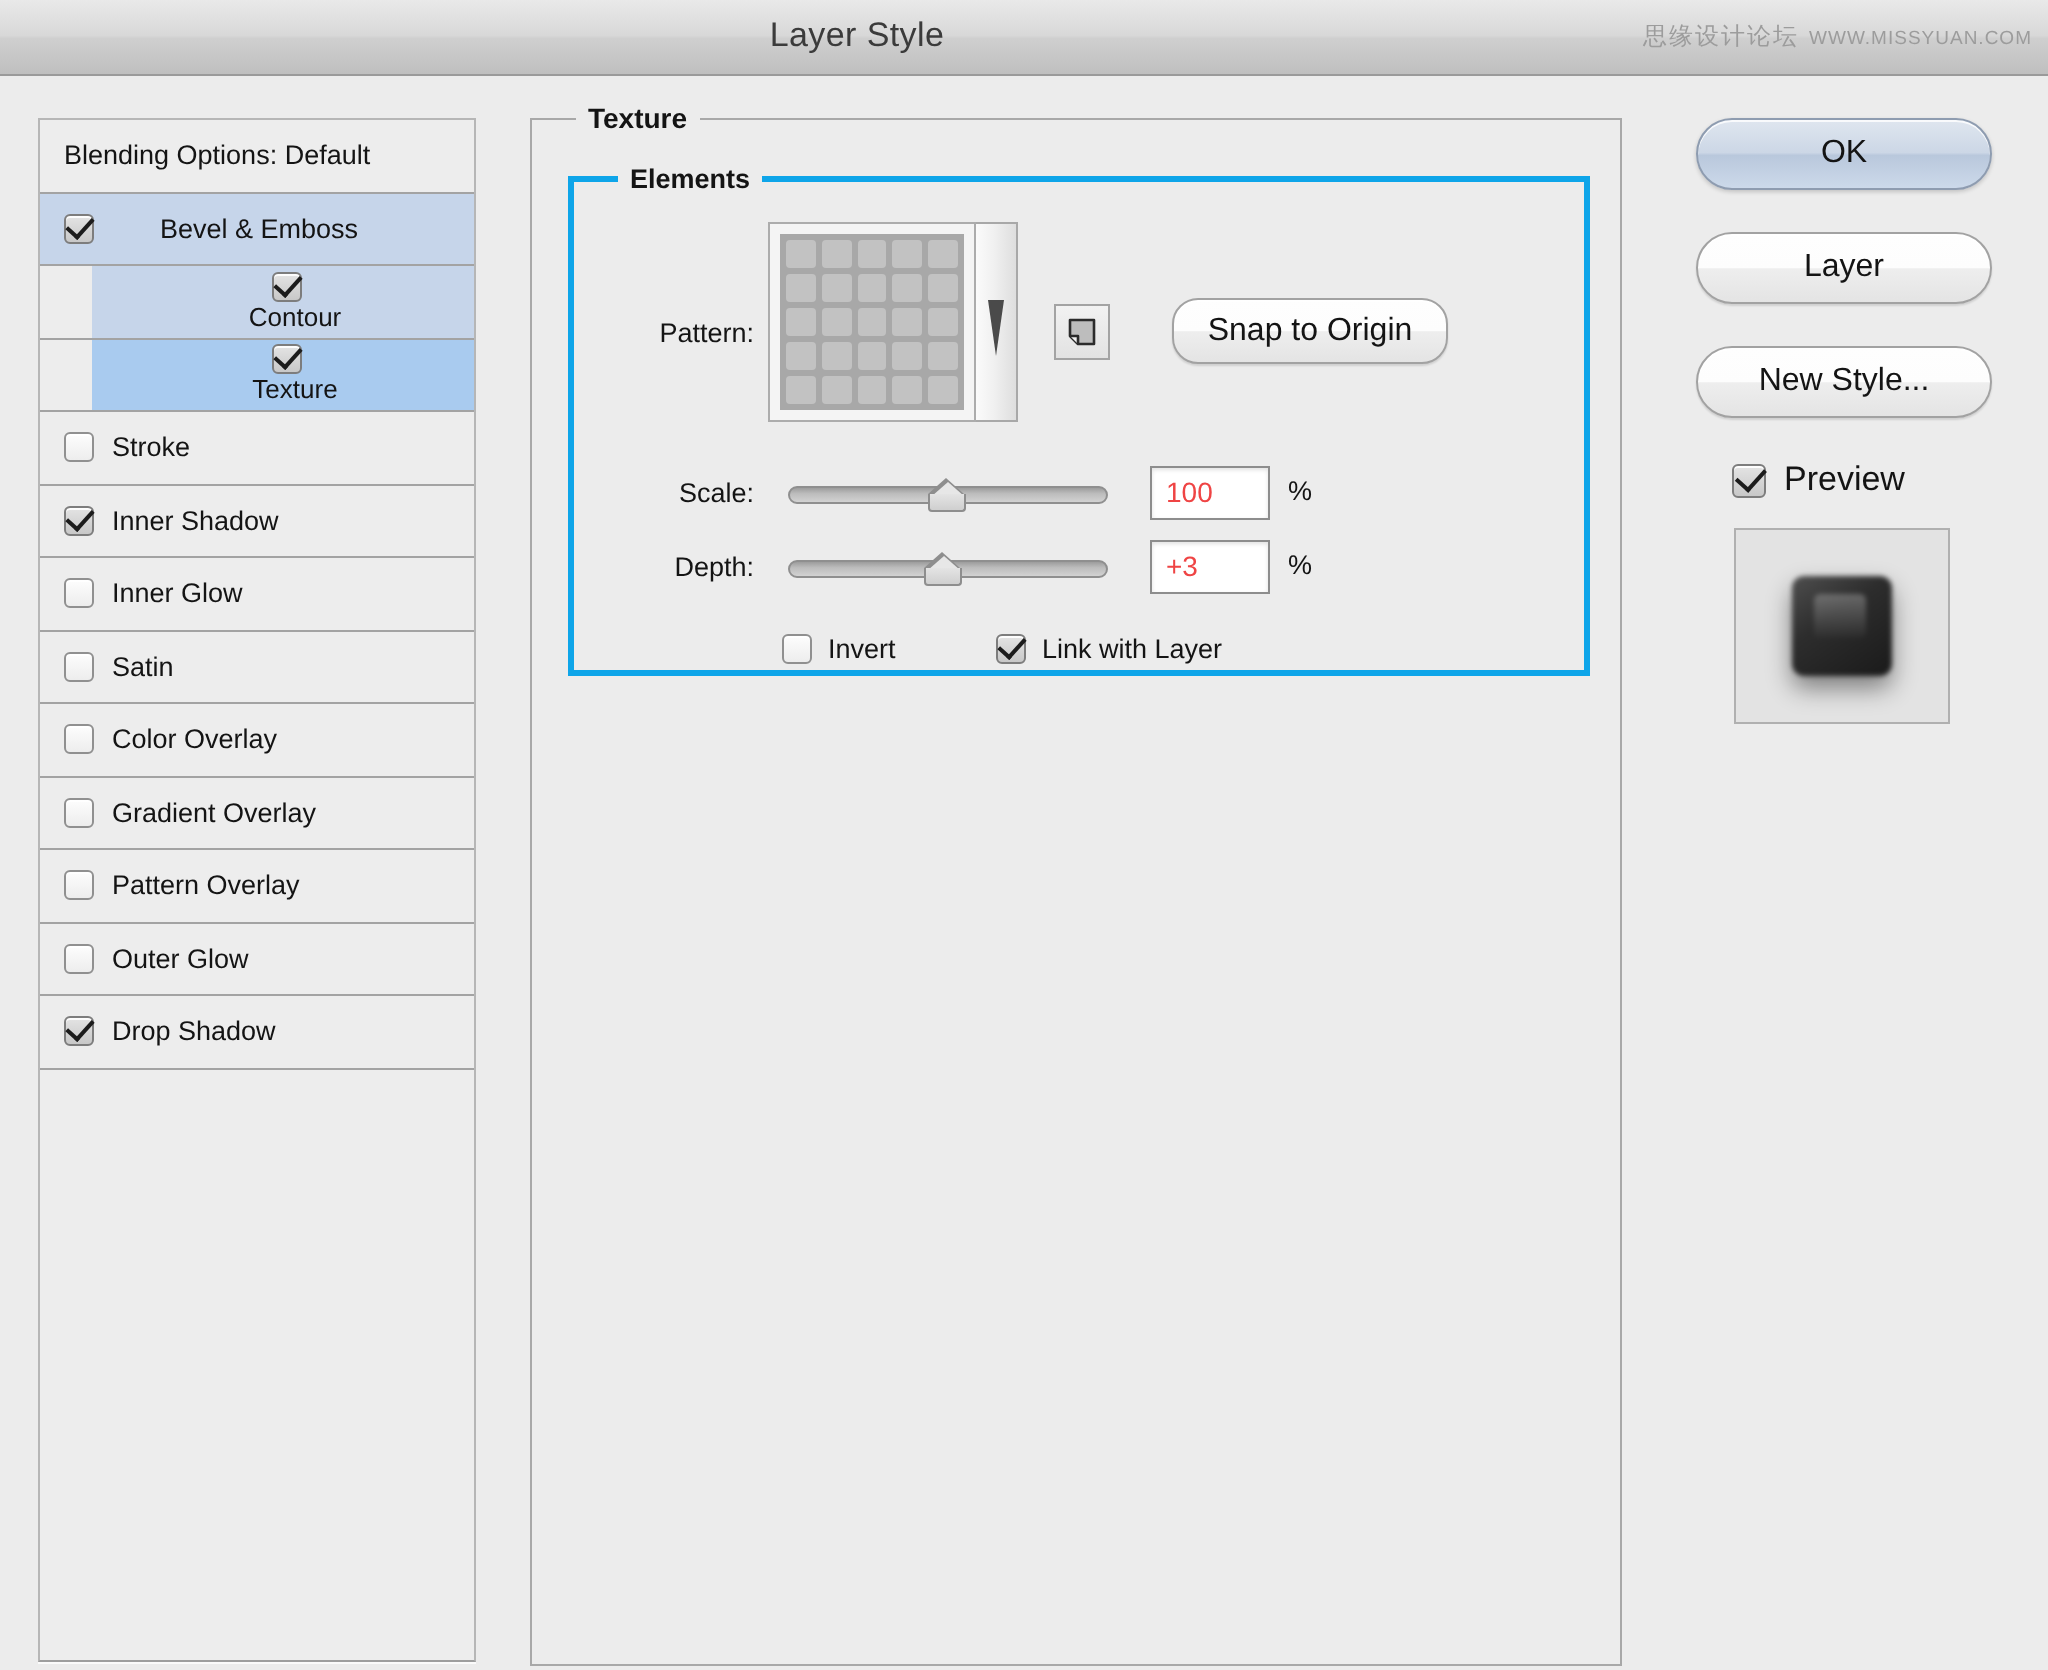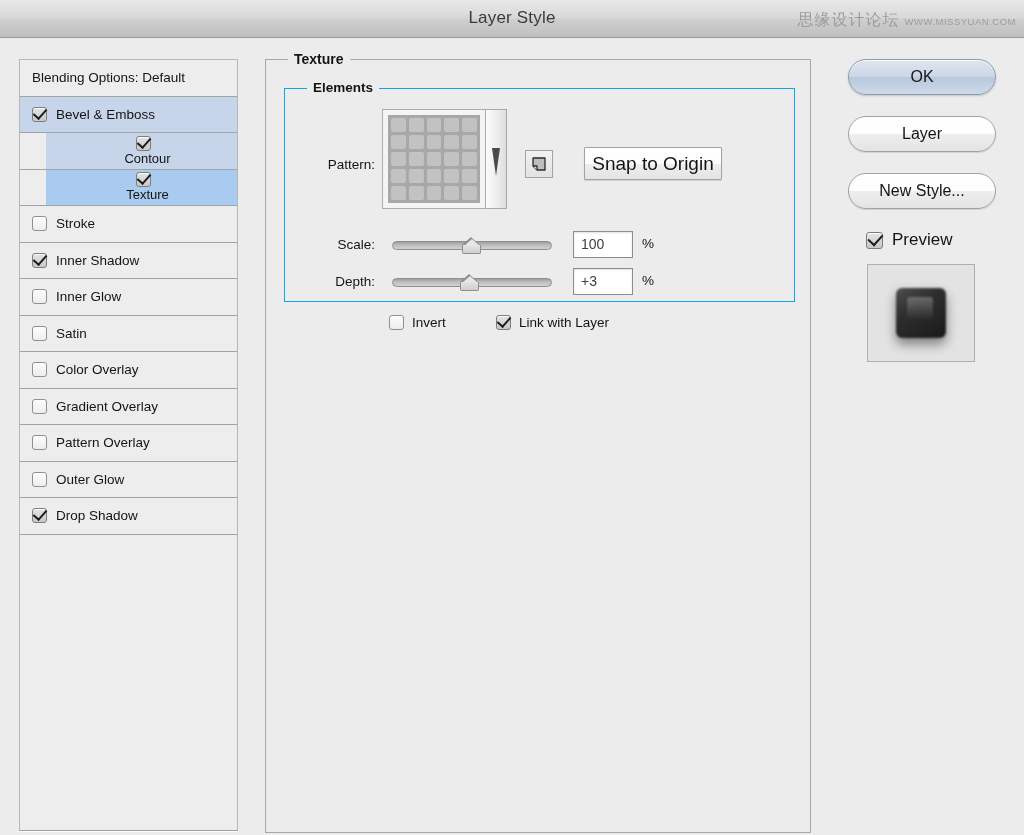--- a/index.html
+++ b/index.html
@@ -22,35 +22,35 @@
     position: absolute;
     left: 0; top: 0;
     width: 1024px; height: 38px;
     background: linear-gradient(to bottom, #e9e9e9 0%, #d8d8d8 48%, #cfcfcf 52%, #bfbfbf 100%);
     border-bottom: 1px solid #9a9a9a;
     box-sizing: border-box;
   }
   .titlebar-title {
     position: absolute;
     left: 0; top: 8px;
-    width: 1024px;
+    width: 857px;
     text-align: center;
     font-size: 17px;
     color: #3b3b3b;
     letter-spacing: 0.2px;
   }
   .watermark {
     position: absolute;
     right: 8px; top: 10px;
     font-size: 11px;
     color: #9c9c9c;
     letter-spacing: 0.3px;
     white-space: nowrap;
   }
-  .watermark .wm-cn { font-size: 16px; margin-right: 5px; letter-spacing: 1px; margin-left: 20px; }
+  .watermark .wm-cn { font-size: 12px; margin-right: 5px; letter-spacing: 1px; margin-left: 20px; }
   .watermark .wm-url { font-size: 9.5px; letter-spacing: 0.5px; }
 
   
   .dialog-body {
     position: absolute;
     left: 0; top: 39px;
     width: 1024px; height: 796px;
     background: #ececec;
   }
 
@@ -82,21 +82,21 @@
     position: relative;
     height: 36.5px;
     display: flex;
     align-items: center;
     border-bottom: 1px solid #a3a3a3;
     box-sizing: border-box;
     padding-left: 12px;
     background: #ededed;
   }
   .sb-item.no-check { padding-left: 12px; }
-  .sb-item.sel-dim { background: #c6d5ea; }
+  .sb-item.sel-dim { background: #c6d5ea; gap: 24px; }
   .sb-item.sub {
     padding-left: 0;
   }
   .sb-item.sub .sb-sub-fill {
     position: absolute;
     left: 26px; top: 0; right: 0; bottom: 0;
   }
   .sb-item.sub.sel-dim { background: #ededed; }
   .sb-item.sub.sel-dim .sb-sub-fill { background: #c6d5ea; }
   .sb-item.sub.sel-bright { background: #ededed; }
@@ -161,22 +161,22 @@
     white-space: nowrap;
   }
   .texture-title {
     left: 22px; top: -9px;
     font-size: 14px;
   }
 
   .elements-box {
     position: absolute;
     left: 18px; top: 28px;
-    width: 511px; height: 214px;
-    border: 1px solid #0ea5e9;
+    width: 511px; height: 250px;
+    border: 3px solid #0ea5e9;
     box-sizing: border-box;
   }
   .elements-title {
     left: 22px; top: -9px;
     font-size: 13.5px;
   }
 
   .row-label {
     position: absolute;
     font-size: 13.5px;
@@ -241,25 +241,25 @@
     border: 1px solid #a3a3a3;
     background: linear-gradient(to bottom, #f2f2f2, #e2e2e2);
     box-sizing: border-box;
     display: flex;
     align-items: center;
     justify-content: center;
   }
 
   
   .btn {
-    border-radius: 1px;
+    border-radius: 13px;
     border: 1px solid #a2a2a2;
     background: linear-gradient(to bottom, #fefefe 0%, #fdfdfd 50%, #eeeeee 51%, #e4e4e4 100%);
     box-shadow: 0 1px 1px rgba(0,0,0,0.12), inset 0 1px 0 rgba(255,255,255,0.9);
-    font-size: 19px;
+    font-size: 16px;
     color: #141414;
     text-align: center;
     box-sizing: border-box;
     cursor: default;
     font-family: "Liberation Sans", sans-serif;
   }
   .snap-btn {
     position: absolute;
     left: 299px; top: 58px;
     width: 138px; height: 33px;
@@ -307,21 +307,21 @@
   }
 
   
   .num-field {
     position: absolute;
     height: 27px;
     border: 1px solid #8d8d8d;
     background: #ffffff;
     box-sizing: border-box;
     font-size: 14px;
-    color: #404040;
+    color: #ef4444;
     line-height: 25px;
     padding-left: 7px;
     box-shadow: inset 0 1px 2px rgba(0,0,0,0.12);
   }
   .pct {
     position: absolute;
     font-size: 13.5px;
     color: #141414;
   }
 

